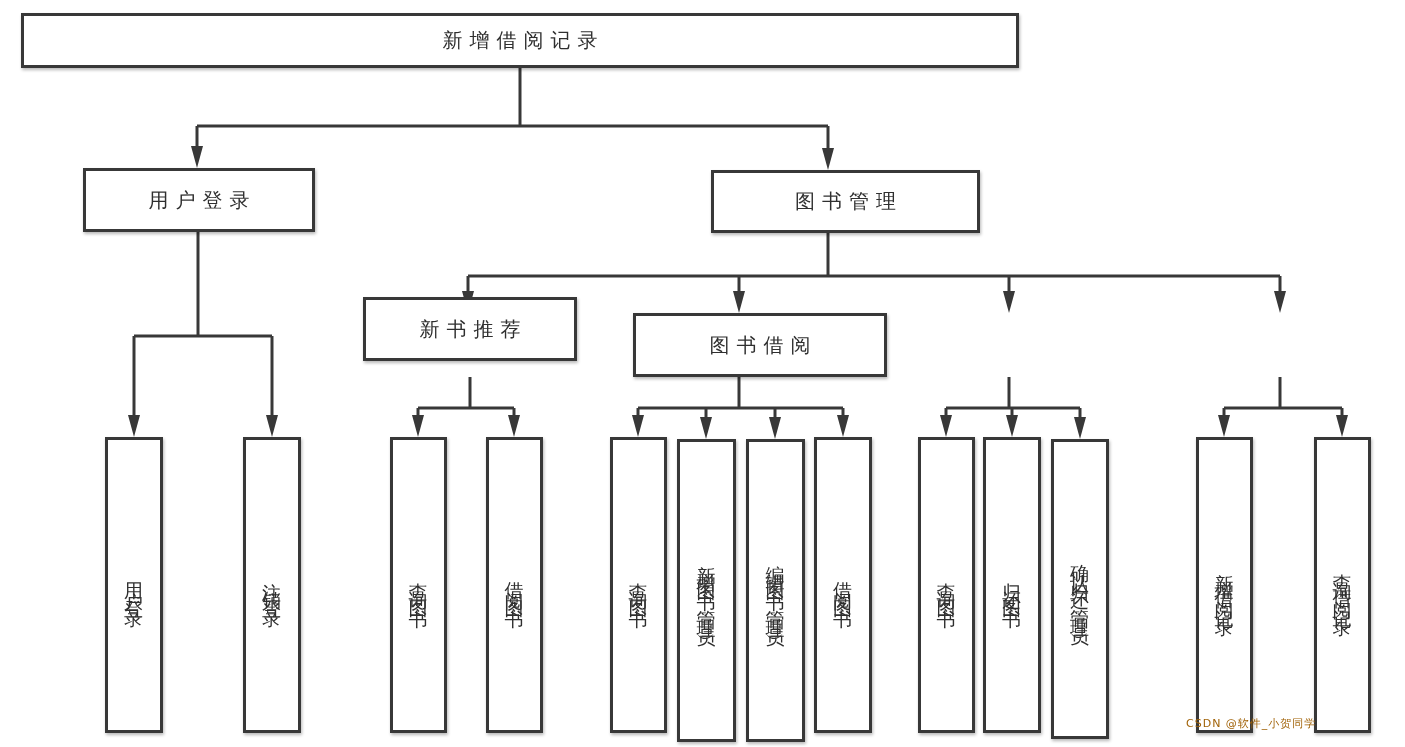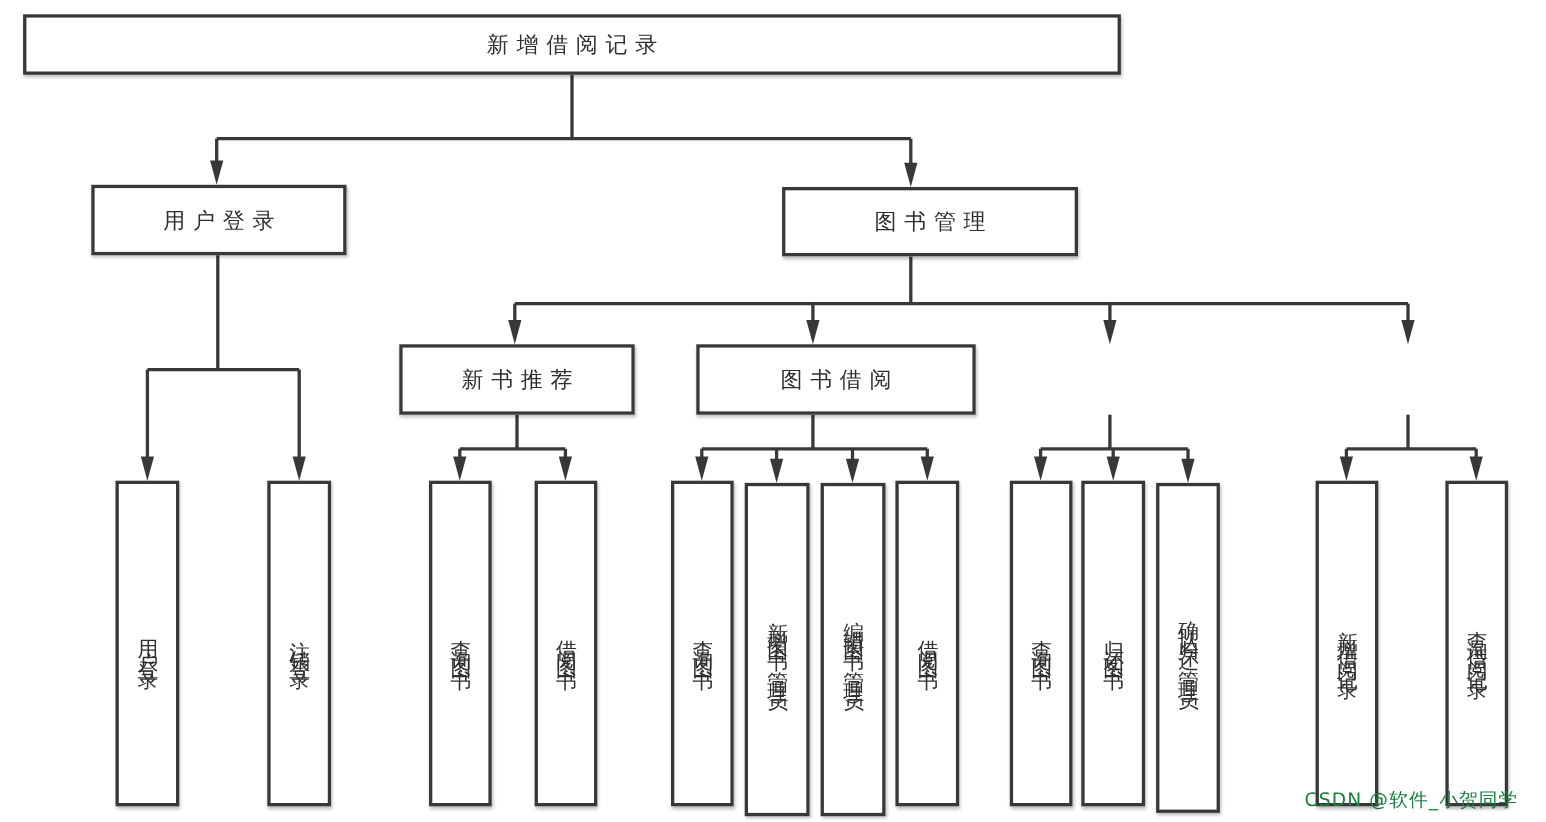--- a/index.html
+++ b/index.html
@@ -34,23 +34,23 @@
     font-size:19px;
     letter-spacing:9px;
     text-indent:0;
     white-space:normal;
     line-height:1;
   }
   .watermark{
     position:absolute;
     left:1186px;top:716px;
     z-index:5;
-    font-size:17px;
+    font-size:11px;
     letter-spacing:1px;
-    color:#15803d;
+    color:#a16207;
     white-space:nowrap;
   }
 </style>
 </head>
 <body>
 
 <div class="canvas">
 
   <svg class="connectors" width="1405" height="747" aria-hidden="true">
     <g stroke="#383838" stroke-width="3" fill="none">
@@ -122,21 +122,21 @@
     <span class="lbl">新增借阅记录</span>
   </div>
 
   <div class="node" style="left:83px;top:168px;width:232px;height:64px">
     <span class="lbl">用户登录</span>
   </div>
   <div class="node" style="left:711px;top:170px;width:269px;height:63px">
     <span class="lbl">图书管理</span>
   </div>
 
-  <div class="node" style="left:363px;top:313px;width:214px;height:64px">
+  <div class="node" style="left:363px;top:297px;width:214px;height:64px">
     <span class="lbl">新书推荐</span>
   </div>
   <div class="node" style="left:633px;top:313px;width:254px;height:64px">
     <span class="lbl">图书借阅</span>
   </div>
 
   <div class="node v" style="left:105px;top:437px;width:58px;height:296px">
     <span class="lbl">用户登录</span>
   </div>
   <div class="node v" style="left:243px;top:437px;width:58px;height:296px">

